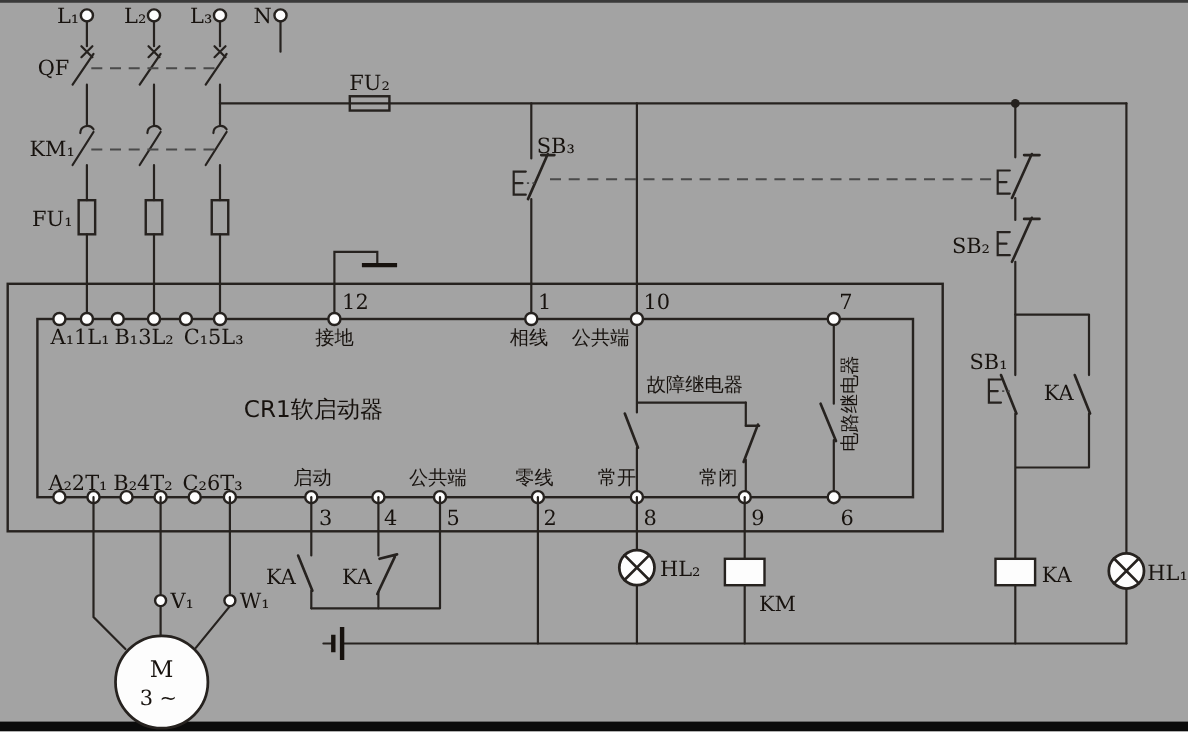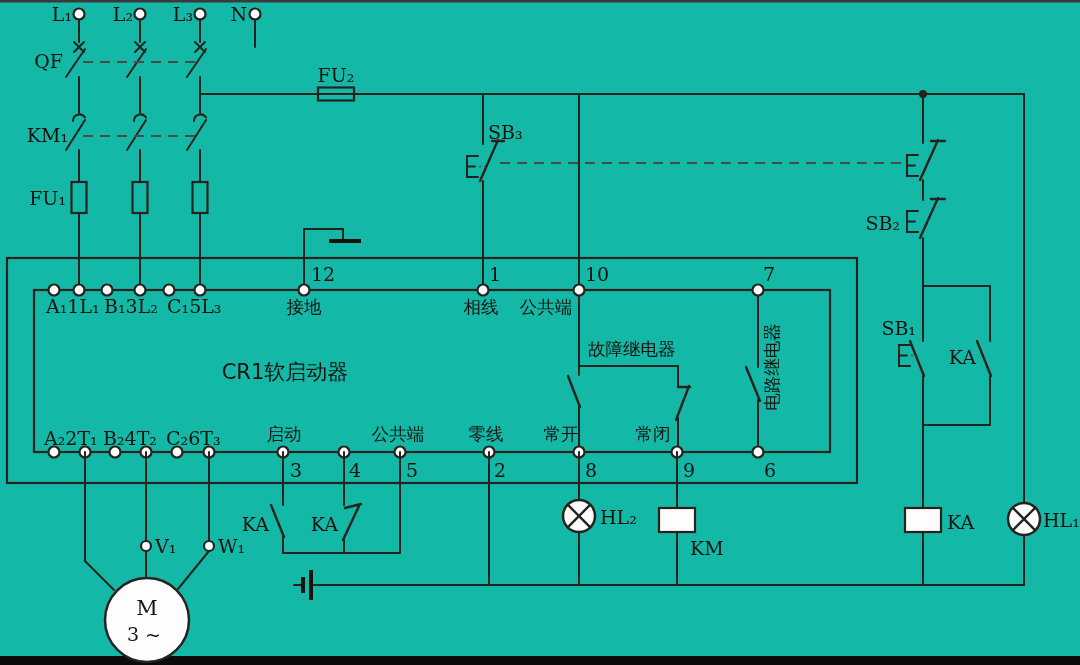--- a/index.html
+++ b/index.html
@@ -1,16 +1,16 @@
 <!DOCTYPE html>
 <html><head>
 <meta charset="utf-8">
 <style>
   html,body{margin:0;padding:0;background:#e8e8e8;}
-  .stage{position:relative;width:1080px;height:665px;background:#14b8a6;overflow:hidden;}
+  .stage{position:relative;width:1080px;height:665px;background:#a3a3a3;overflow:hidden;}
   svg{display:block;}
   .w{stroke:#26221f;stroke-width:2;fill:none;stroke-linecap:round;}
   .wq{stroke:#26221f;stroke-width:2.4;fill:none;stroke-linecap:round;}
   .box{stroke:#26221f;stroke-width:2.2;fill:none;}
   .dash{stroke:#4a4a4a;stroke-width:1.8;fill:none;stroke-dasharray:10 7;}
   .dot{stroke:#4a4a4a;stroke-width:1.6;fill:none;stroke-dasharray:2 3;}
   .term{fill:#fdfdfd;stroke:#26221f;stroke-width:2.2;}
   .coil{fill:#fdfdfd;stroke:#26221f;stroke-width:2.2;}
   .lamp{fill:#fdfdfd;stroke:#26221f;stroke-width:2.5;}
   .thick{stroke:#17120e;stroke-width:4;fill:none;stroke-linecap:butt;}

